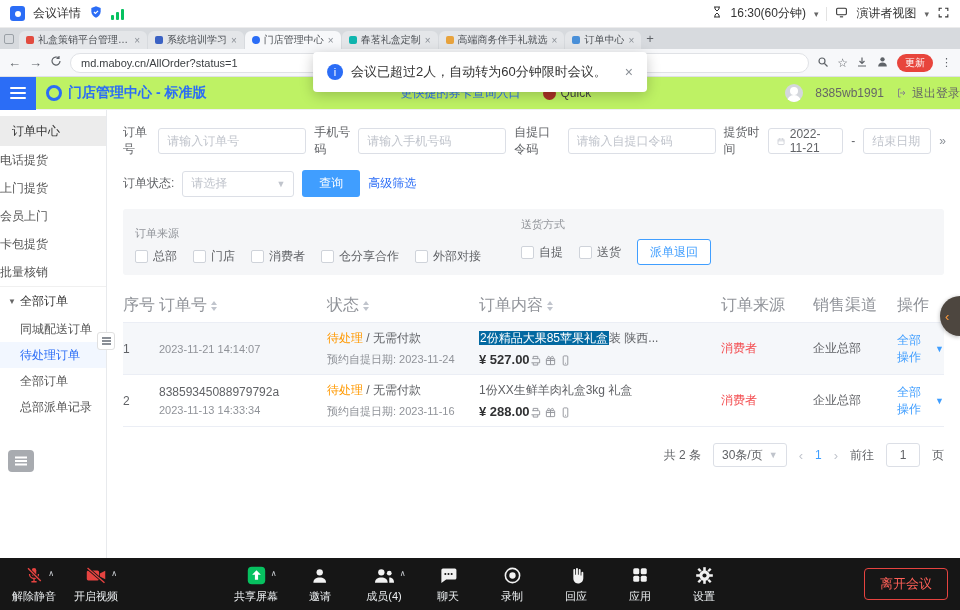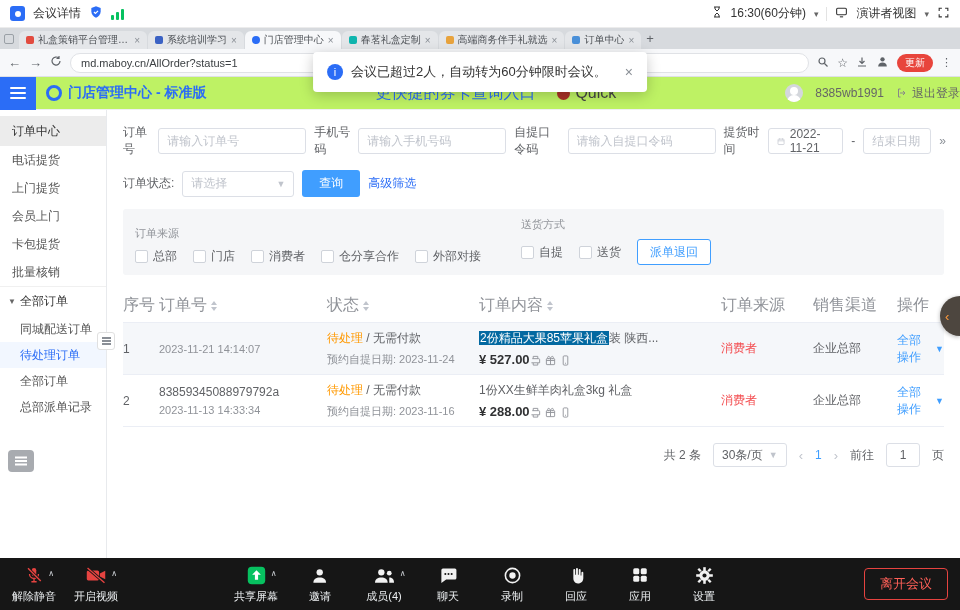--- a/index.html
+++ b/index.html
@@ -51,36 +51,36 @@
 
   
   .apphead { height:33px; background:#bef264; border-bottom:1px solid #eef0f2; display:flex; align-items:center; }
   .burger { width:36px; height:33px; background:#2b6df6; color:#fff; display:flex; align-items:center;
     justify-content:center; flex:0 0 auto; }
   .burger span { display:block; width:16px; }
   .burger i { display:block; height:2px; background:#fff; margin:3px 0; border-radius:1px; }
   .logo { display:flex; align-items:center; gap:6px; margin-left:10px; color:#2b6df6;
     font-size:14px; font-weight:bold; }
   .logo-ring { width:16px; height:16px; border:3px solid #2b6df6; border-radius:50%; }
-  .h-mid { flex:1; display:flex; align-items:center; justify-content:center; gap:22px; font-size:16px; }
+  .h-mid { flex:1; display:flex; align-items:center; justify-content:center; gap:22px; font-size:12px; }
   .link-blue { color:#2b6df6; }
   .quick { display:flex; align-items:center; gap:5px; color:#444; }
   .quick-dot { width:13px; height:13px; border-radius:50%; background:#a93226; }
   .h-right { display:flex; align-items:center; gap:12px; font-size:12px; color:#666; }
   .avatar { width:18px; height:18px; border-radius:50%; background:#d4d7dc; position:relative; overflow:hidden; }
   .avatar::before { content:""; position:absolute; left:5px; top:3px; width:8px; height:8px; border-radius:50%; background:#fff; }
   .avatar::after { content:""; position:absolute; left:2px; top:11px; width:14px; height:9px; border-radius:7px 7px 0 0; background:#fff; }
   .logout { display:flex; align-items:center; gap:4px; }
 
   
   .pbody { display:flex; height:448px; position:relative; }
   .sidebar { width:107px; background:#fff; border-right:1px solid #e8eaed; position:relative;
     padding-top:6px; font-size:12px; flex:0 0 auto; }
   .sb-head { height:30px; background:#ececec; color:#333; display:flex; align-items:center; padding-left:12px; }
-  .sb-item { height:28px; display:flex; align-items:center; padding-left:12px; color:#555; }
+  .sb-item { height:28px; display:flex; align-items:center; color:#555; }
   .sb-group { height:30px; display:flex; align-items:center; gap:4px; padding-left:8px; color:#333;
     border-top:1px solid #f0f0f0; }
   .sb-group .tri { font-size:8px; color:#666; }
   .sb-sub { height:26px; display:flex; align-items:center; padding-left:20px; color:#555; }
   .sb-sub.active { color:#2b6df6; background:#f2f7ff; }
   .sb-float { position:absolute; top:222px; right:-9px; width:18px; height:18px; background:#fff;
     border:1px solid #e0e0e0; border-radius:3px; display:flex; align-items:center; justify-content:center;
     z-index:5; }
   .sb-float i { display:block; width:9px; height:1.5px; background:#8a8f96; box-shadow:0 3px 0 #8a8f96,0 -3px 0 #8a8f96; }
   .sb-bottom-btn { position:absolute; left:8px; top:340px; width:26px; height:22px; background:#a8abb0;

